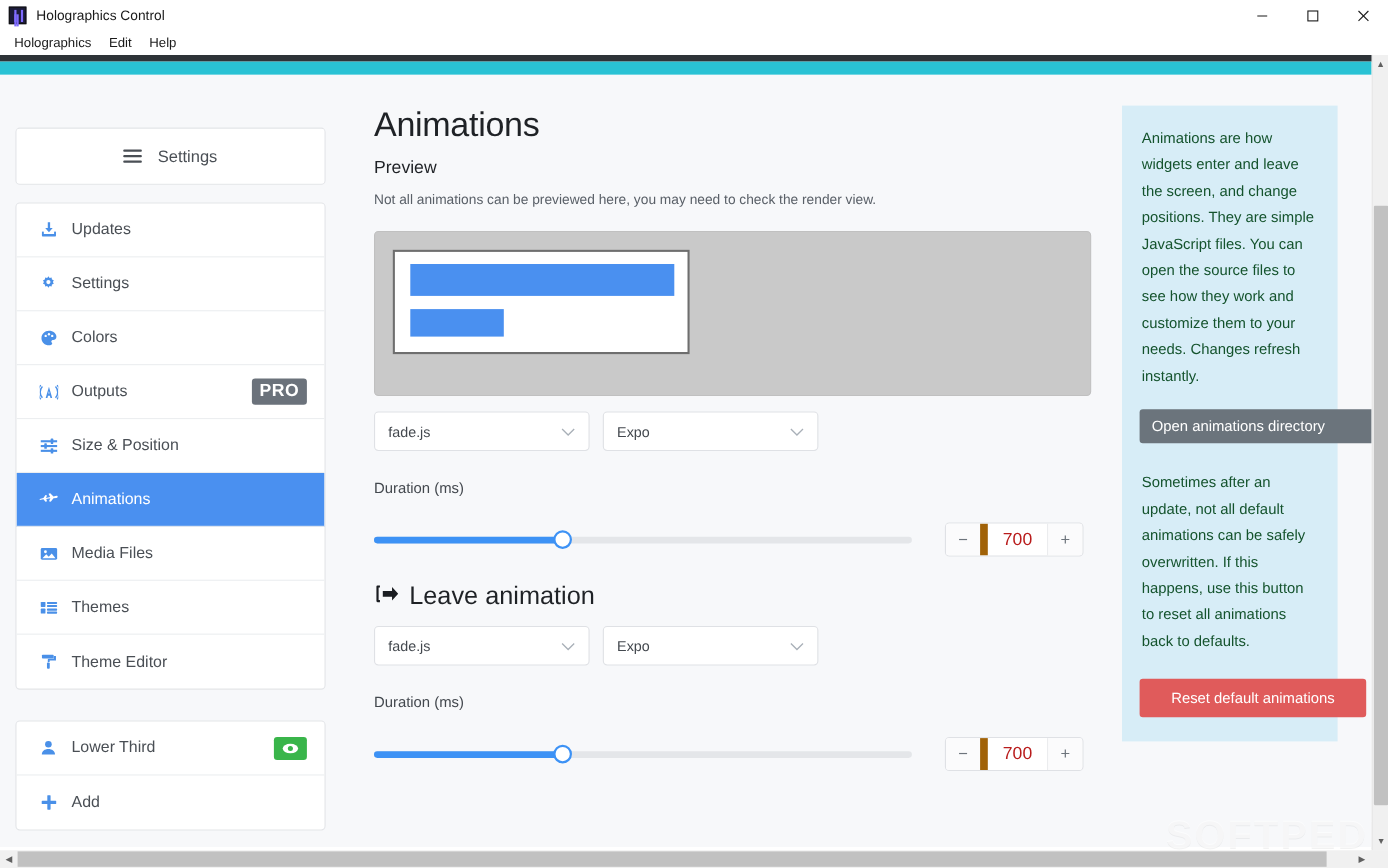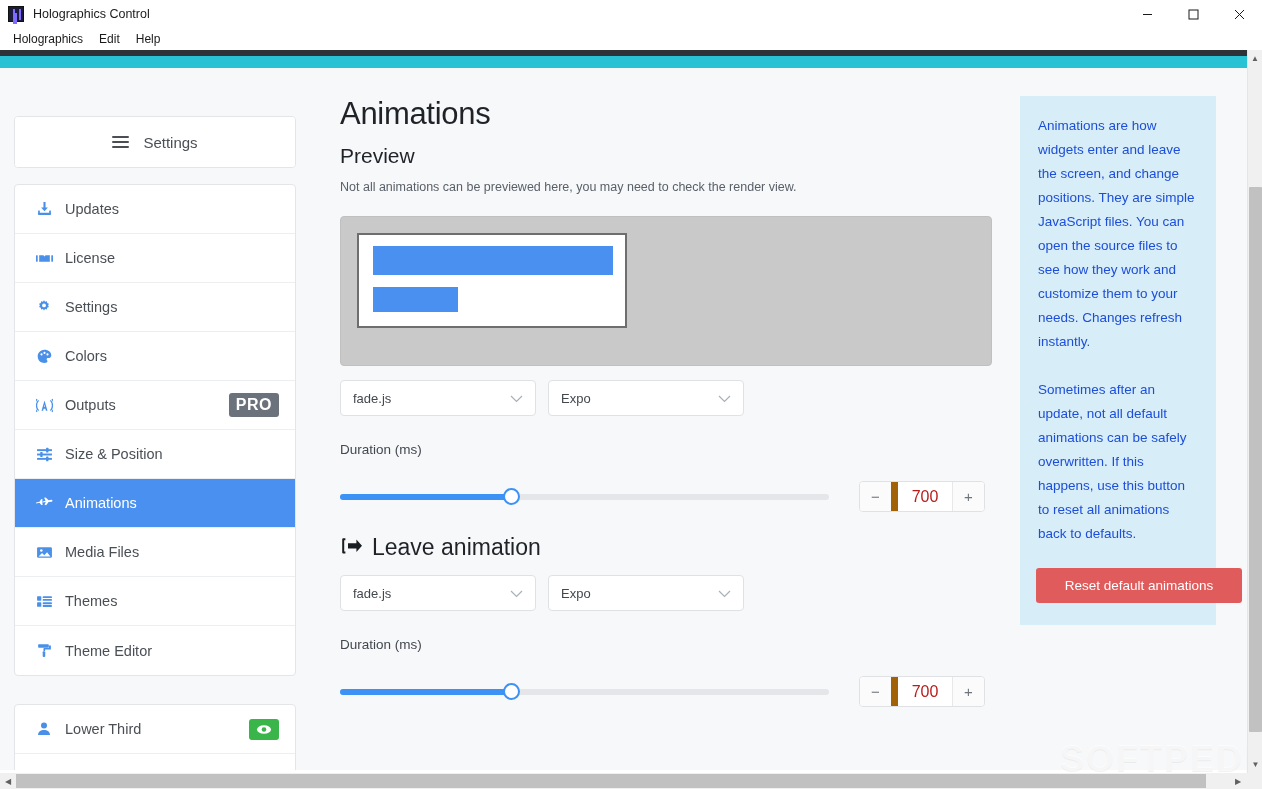--- a/index.html
+++ b/index.html
@@ -81,21 +81,21 @@
   }
   .eye-toggle {
     margin-left:auto; background:#39b54a; border-radius:3px;
     width:30px; height:21px; display:flex; align-items:center; justify-content:center;
   }
   .group2 { margin-top:28px; }
 
   
   .main { position:absolute; left:340px; top:28px; width:652px; }
   .h1 { font-size:31px; color:#1f2226; font-weight:normal; letter-spacing:-.3px; }
-  .h2 { font-size:21px; color:#1f2226; font-weight:normal; margin-top:12px; }
+  .h2 { font-size:16px; color:#1f2226; font-weight:normal; margin-top:12px; }
   .note { font-size:12.5px; color:#5a6068; margin-top:12px; }
 
   .preview-box {
     margin-top:22px; height:150px; background:#c9c9c9; border-radius:4px;
     border:1px solid #c0c0c0; padding:16px;
   }
   .preview-inner {
     width:270px; height:95px; background:#fff; border:2px solid #6e6e6e;
     padding:11px 0 0 14px;
   }
@@ -137,21 +137,21 @@
   .stepper .sval {
     width:62px; display:flex; align-items:center; justify-content:center;
     font-size:16px; color:#b91c1c; border-left:7px solid #a16207; border-right:1px solid #e6e8ea;
   }
 
   
   .info {
     position:absolute; left:1020px; top:28px; width:196px; background:#d7edf7;
     padding:18px 16px 22px 18px;
   }
-  .info p { font-size:13.5px; line-height:24px; color:#1d4ed8; }
+  .info p { font-size:13.5px; line-height:24px; color:#14532d; }
   .info .btn-dir {
     display:inline-block; background:#6b747c; color:#fff; font-size:13.5px;
     padding:8px 11px; border-radius:3px; margin-top:18px; white-space:nowrap;
     position:relative; left:-2px; width:226px;
   }
   .info p.p2 { margin-top:24px; }
   .info .btn-reset {
     display:block; background:#e05b5b; color:#fff; font-size:13.5px; text-align:center;
     padding:10px 8px; border-radius:3px; margin-top:22px; width:206px;
     position:relative; left:-2px;
@@ -248,30 +248,20 @@
             <svg width="17" height="17" viewBox="0 0 16 16" fill="currentColor">
                 <path d="M7 1h2v5h2.2L8 9.6 4.8 6H7V1z"></path>
                 <rect x="2" y="11" width="12" height="2.2" rx=".6"></rect>
                 <rect x="2" y="9" width="1.6" height="3"></rect>
                 <rect x="12.4" y="9" width="1.6" height="3"></rect>
               </svg>
           </span>
           <span>Updates</span>
         </div>
 
-        <div class="navrow">
-          <span class="ico">
-            <svg width="17" height="17" viewBox="0 0 16 16" fill="currentColor">
-                <rect x="0" y="5" width="1.6" height="6"></rect>
-                <rect x="14.4" y="5" width="1.6" height="6"></rect>
-                <path d="M3 5h4l1 1.2L9 5h4v6H3z"></path>
-              </svg>
-          </span>
-          <span>License</span>
-        </div>
 
         <div class="navrow">
           <span class="ico">
             <svg width="16" height="16" viewBox="0 0 16 16" fill="currentColor">
                 <path d="M8 1.2l1.1 1.5 1.8-.4.3 1.8 1.7.7-.8 1.6.8 1.6-1.7.7-.3 1.8-1.8-.4L8 11.6l-1.1-1.5-1.8.4-.3-1.8-1.7-.7.8-1.6-.8-1.6 1.7-.7.3-1.8 1.8.4z"></path>
                 <circle cx="8" cy="6.4" r="1.9" fill="#fff"></circle>
               </svg>
           </span>
           <span>Settings</span>
         </div>
@@ -467,20 +457,21 @@
           <div class="sbtn">−</div>
           <div class="sval">700</div>
           <div class="sbtn">+</div>
         </div>
       </div>
 
     </div>
 
     <div class="info">
       <p class="p1">Animations are how widgets enter and leave the screen, and change positions. They are simple JavaScript files. You can open the source files to see how they work and customize them to your needs. Changes refresh instantly.</p>
+      <div class="btn-dir">Open animations directory</div>
       <p class="p2">Sometimes after an update, not all default animations can be safely overwritten. If this happens, use this button to reset all animations back to defaults.</p>
       <div class="btn-reset">Reset default animations</div>
     </div>
   </div>
 
   <div class="wm">
     <span>SOFTPEDIA</span>
   </div>
 
   <div class="vscroll">

